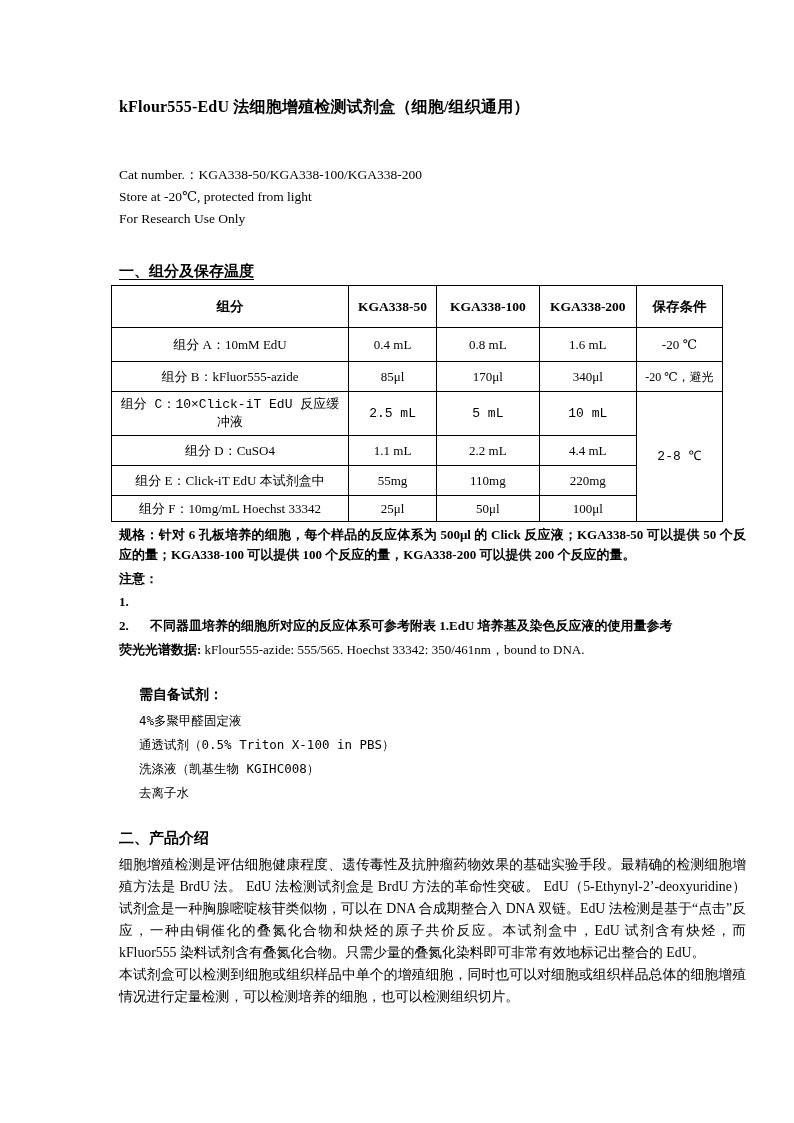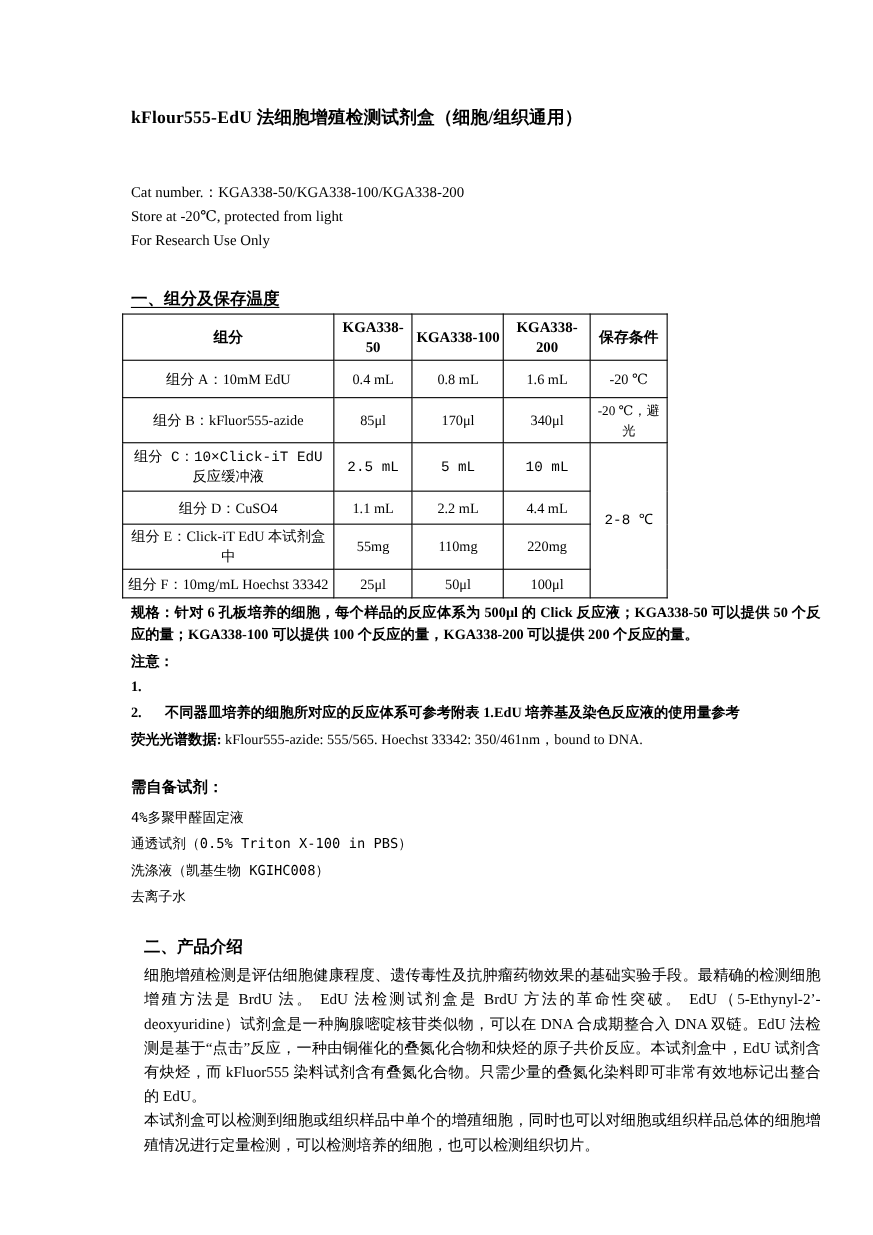--- a/index.html
+++ b/index.html
@@ -26,21 +26,21 @@
     line-height: 22px;
   }
   .section-heading {
     font-size: 15px;
     font-weight: bold;
     margin-bottom: 4px;
   }
   .underlined { text-decoration: underline; text-underline-offset: 3px; }
   table.components {
     border-collapse: collapse;
-    width: 496px;
+    width: 612px;
     margin-left: -8px;
     table-layout: fixed;
   }
   table.components th, table.components td {
     border: 1px solid #000;
     text-align: center;
     vertical-align: middle;
     font-size: 13px;
     line-height: 18px;
     padding: 2px 3px;
@@ -73,33 +73,33 @@
   }
   .notice-item {
     display: flex;
     font-size: 13px;
     font-weight: bold;
     line-height: 24px;
   }
   .notice-item .num { width: 31px; flex: 0 0 31px; }
   .spectra-line { font-size: 13px; line-height: 23px; }
   .spectra-line .lbl { font-weight: bold; }
-  .prep-block { margin-top: 22px; }
+  .prep-block { margin-top: 22px; margin-left: 20px; }
   .prep-heading {
     font-size: 14px;
     font-weight: bold;
     line-height: 24px;
     margin-bottom: 2px;
   }
   .prep-item {
     font-size: 12.5px;
     line-height: 24px;
     font-family: "DejaVu Sans Mono", "Liberation Mono", monospace;
   }
-  .intro-block { margin-top: 24px; margin-left: 12px; }
+  .intro-block { margin-top: 24px; }
   .intro-heading {
     font-size: 15px;
     font-weight: bold;
     margin-bottom: 6px;
   }
   .intro-para {
     font-size: 13.8px;
     line-height: 22px;
     text-align: justify;
   }

